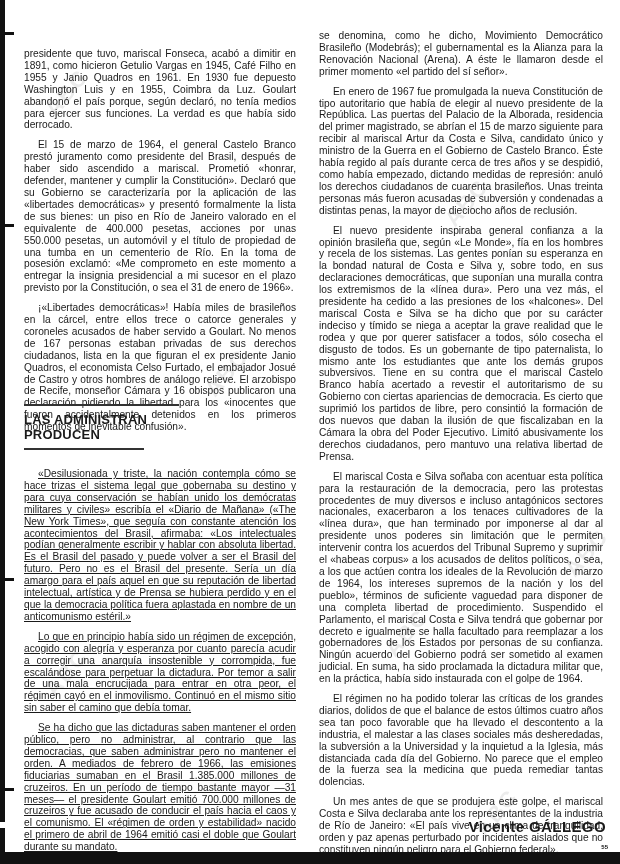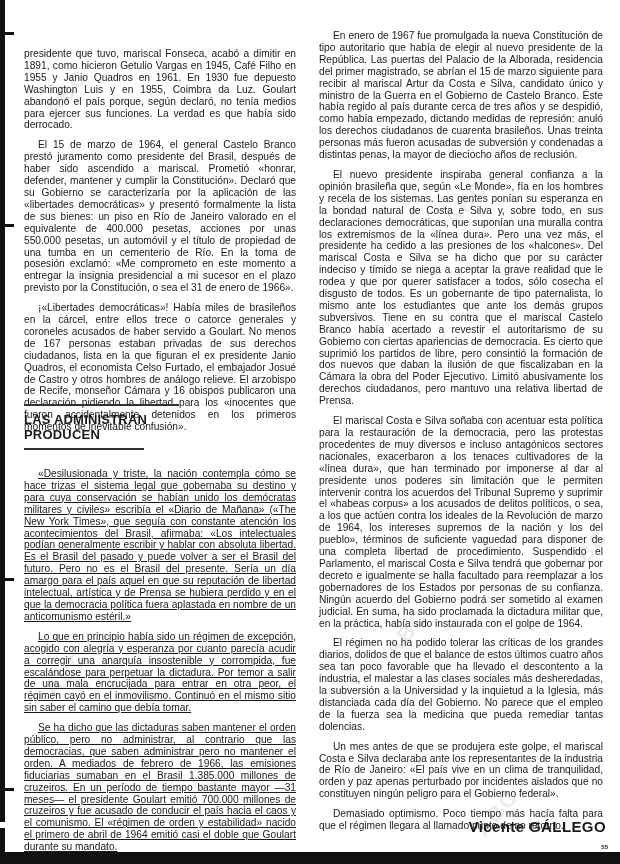--- a/index.html
+++ b/index.html
@@ -58,20 +58,21 @@
 </div>
 
 <div class="col col-left-2">
   <p class="indent">«Desilusionada y triste, la nación contempla cómo se hace trizas el sistema legal que gobernaba su destino y para cuya conservación se habían unido los demócratas militares y civiles» escribía el «Diario de Mañana» («The New York Times», que seguía con constante atención los acontecimientos del Brasil, afirmaba: «Los intelectuales podían generalmente escribir y hablar con absoluta libertad. Es el Brasil del pasado y puede volver a ser el Brasil del futuro. Pero no es el Brasil del presente. Sería un día amargo para el país aquel en que su reputación de libertad intelectual, artística y de Prensa se hubiera perdido y en el que la democracia política fuera aplastada en nombre de un anticomunismo estéril.»</p>
   <p class="indent">Lo que en principio había sido un régimen de excepción, acogido con alegría y esperanza por cuanto parecía acudir a corregir una anarquía insostenible y corrompida, fue escalándose para perpetuar la dictadura. Por temor a salir de una mala encrucijada para entrar en otra peor, el régimen cayó en el inmovilismo. Continuó en el mismo sitio sin saber el camino que debía tomar.</p>
   <p class="indent">Se ha dicho que las dictaduras saben mantener el orden público, pero no administrar, al contrario que las democracias, que saben administrar pero no mantener el orden. A mediados de febrero de 1966, las emisiones fiduciarias sumaban en el Brasil 1.385.000 millones de cruzeiros. En un período de tiempo bastante mayor —31 meses— el presidente Goulart emitió 700.000 millones de cruzeiros y fue acusado de conducir el país hacia el caos y el comunismo. El «régimen de orden y estabilidad» nacido el primero de abril de 1964 emitió casi el doble que Goulart durante su mandato.</p>
   <p class="indent">El mariscal Castelo Branco pensó que sin grupos organizados no había política posible y acordó autorizar dos partidos (antes existían trece). El de «oposición tolerada»</p>
 </div>
 
 <div class="col col-right">
+  <p>se denomina, como he dicho, Movimiento Democrático Brasileño (Modebrás); el gubernamental es la Alianza para la Renovación Nacional (Arena). A éste le llamaron desde el primer momento «el partido del sí señor».</p>
   <p class="indent">En enero de 1967 fue promulgada la nueva Constitución de tipo autoritario que había de elegir al nuevo presidente de la República. Las puertas del Palacio de la Alborada, residencia del primer magistrado, se abrían el 15 de marzo siguiente para recibir al mariscal Artur da Costa e Silva, candidato único y ministro de la Guerra en el Gobierno de Castelo Branco. Éste había regido al país durante cerca de tres años y se despidió, como había empezado, dictando medidas de represión: anuló los derechos ciudadanos de cuarenta brasileños. Unas treinta personas más fueron acusadas de subversión y condenadas a distintas penas, la mayor de dieciocho años de reclusión.</p>
   <p class="indent">El nuevo presidente inspiraba general confianza a la opinión brasileña que, según «Le Monde», fía en los hombres y recela de los sistemas. Las gentes ponían su esperanza en la bondad natural de Costa e Silva y, sobre todo, en sus declaraciones democráticas, que suponían una muralla contra los extremismos de la «línea dura». Pero una vez más, el presidente ha cedido a las presiones de los «halcones». Del mariscal Costa e Silva se ha dicho que por su carácter indeciso y tímido se niega a aceptar la grave realidad que le rodea y que por querer satisfacer a todos, sólo cosecha el disgusto de todos. Es un gobernante de tipo paternalista, lo mismo ante los estudiantes que ante los demás grupos subversivos. Tiene en su contra que el mariscal Castelo Branco había acertado a revestir el autoritarismo de su Gobierno con ciertas apariencias de democracia. Es cierto que suprimió los partidos de libre, pero consintió la formación de dos nuevos que daban la ilusión de que fiscalizaban en la Cámara la obra del Poder Ejecutivo. Limitó abusivamente los derechos ciudadanos, pero mantuvo una relativa libertad de Prensa.</p>
   <p class="indent">El mariscal Costa e Silva soñaba con acentuar esta política para la restauración de la democracia, pero las protestas procedentes de muy diversos e incluso antagónicos sectores nacionales, exacerbaron a los tenaces cultivadores de la «línea dura», que han terminado por imponerse al dar al presidente unos poderes sin limitación que le permiten intervenir contra los acuerdos del Tribunal Supremo y suprimir el «habeas corpus» a los acusados de delitos políticos, o sea, a los que actúen contra los ideales de la Revolución de marzo de 1964, los intereses supremos de la nación y los del pueblo», términos de suficiente vaguedad para disponer de una completa libertad de procedimiento. Suspendido el Parlamento, el mariscal Costa e Silva tendrá que gobernar por decreto e igualmente se halla facultado para reemplazar a los gobernadores de los Estados por personas de su confianza. Ningún acuerdo del Gobierno podrá ser sometido al examen judicial. En suma, ha sido proclamada la dictadura militar que, en la práctica, había sido instaurada con el golpe de 1964.</p>
   <p class="indent">El régimen no ha podido tolerar las críticas de los grandes diarios, dolidos de que el balance de estos últimos cuatro años sea tan poco favorable que ha llevado el descontento a la industria, el malestar a las clases sociales más desheredadas, la subversión a la Universidad y la inquietud a la Iglesia, más distanciada cada día del Gobierno. No parece que el empleo de la fuerza sea la medicina que pueda remediar tantas dolencias.</p>
   <p class="indent">Un mes antes de que se produjera este golpe, el mariscal Costa e Silva declaraba ante los representantes de la industria de Río de Janeiro: «El país vive en un clima de tranquilidad, orden y paz apenas perturbado por incidentes aislados que no constituyen ningún peligro para el Gobierno federal».</p>
   <p class="indent">Demasiado optimismo. Poco tiempo más hacía falta para que el régimen llegara al llamado punto de no retorno.</p>
 </div>
 
 <div class="signature">Vicente GÁLLEGO</div>
 

